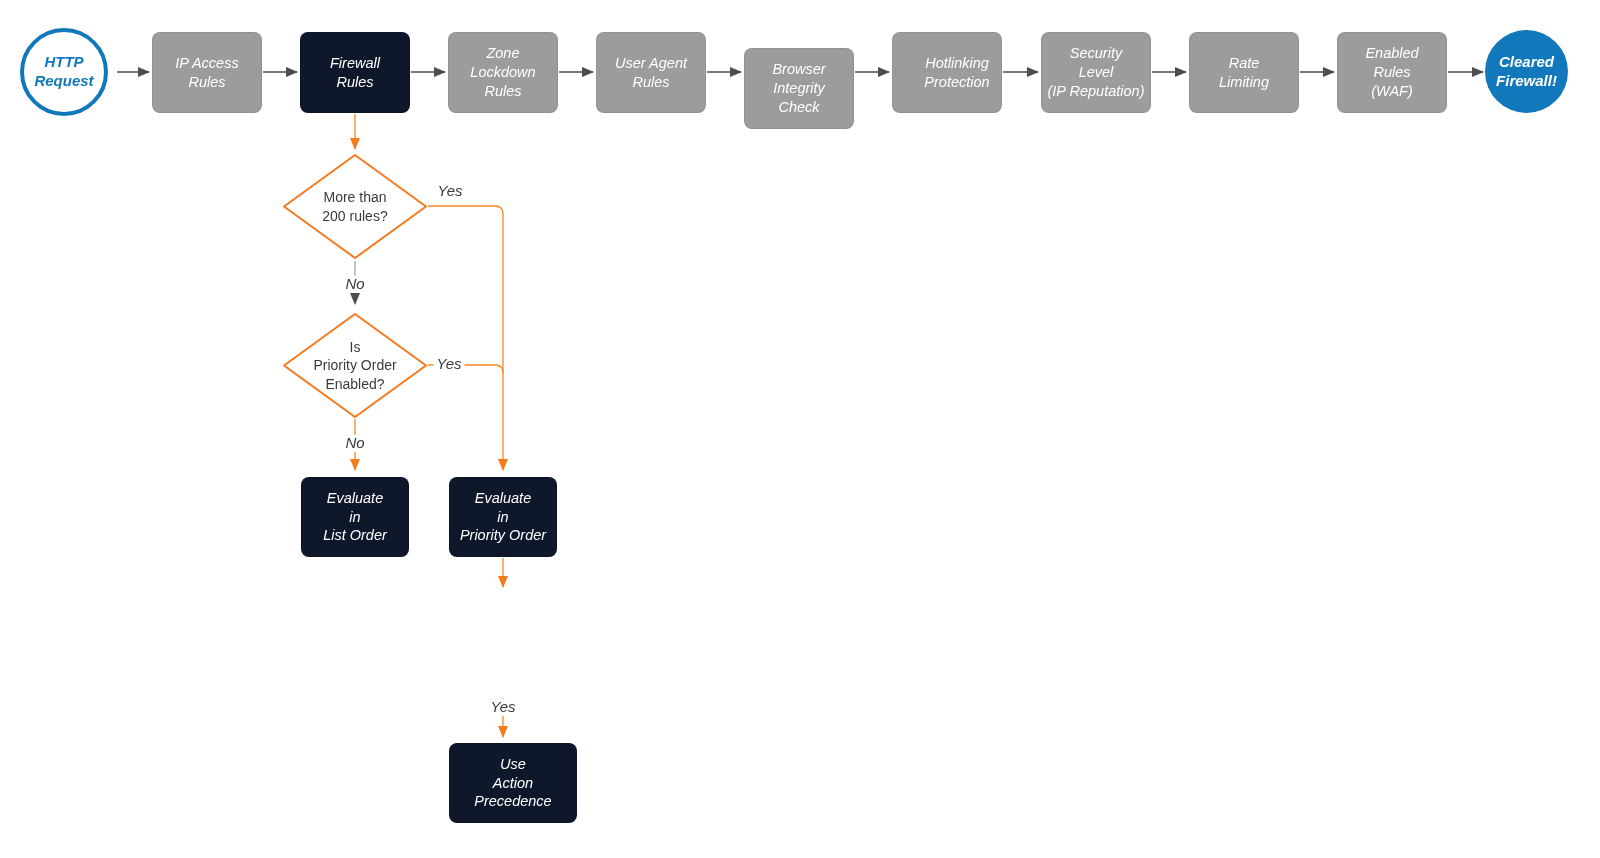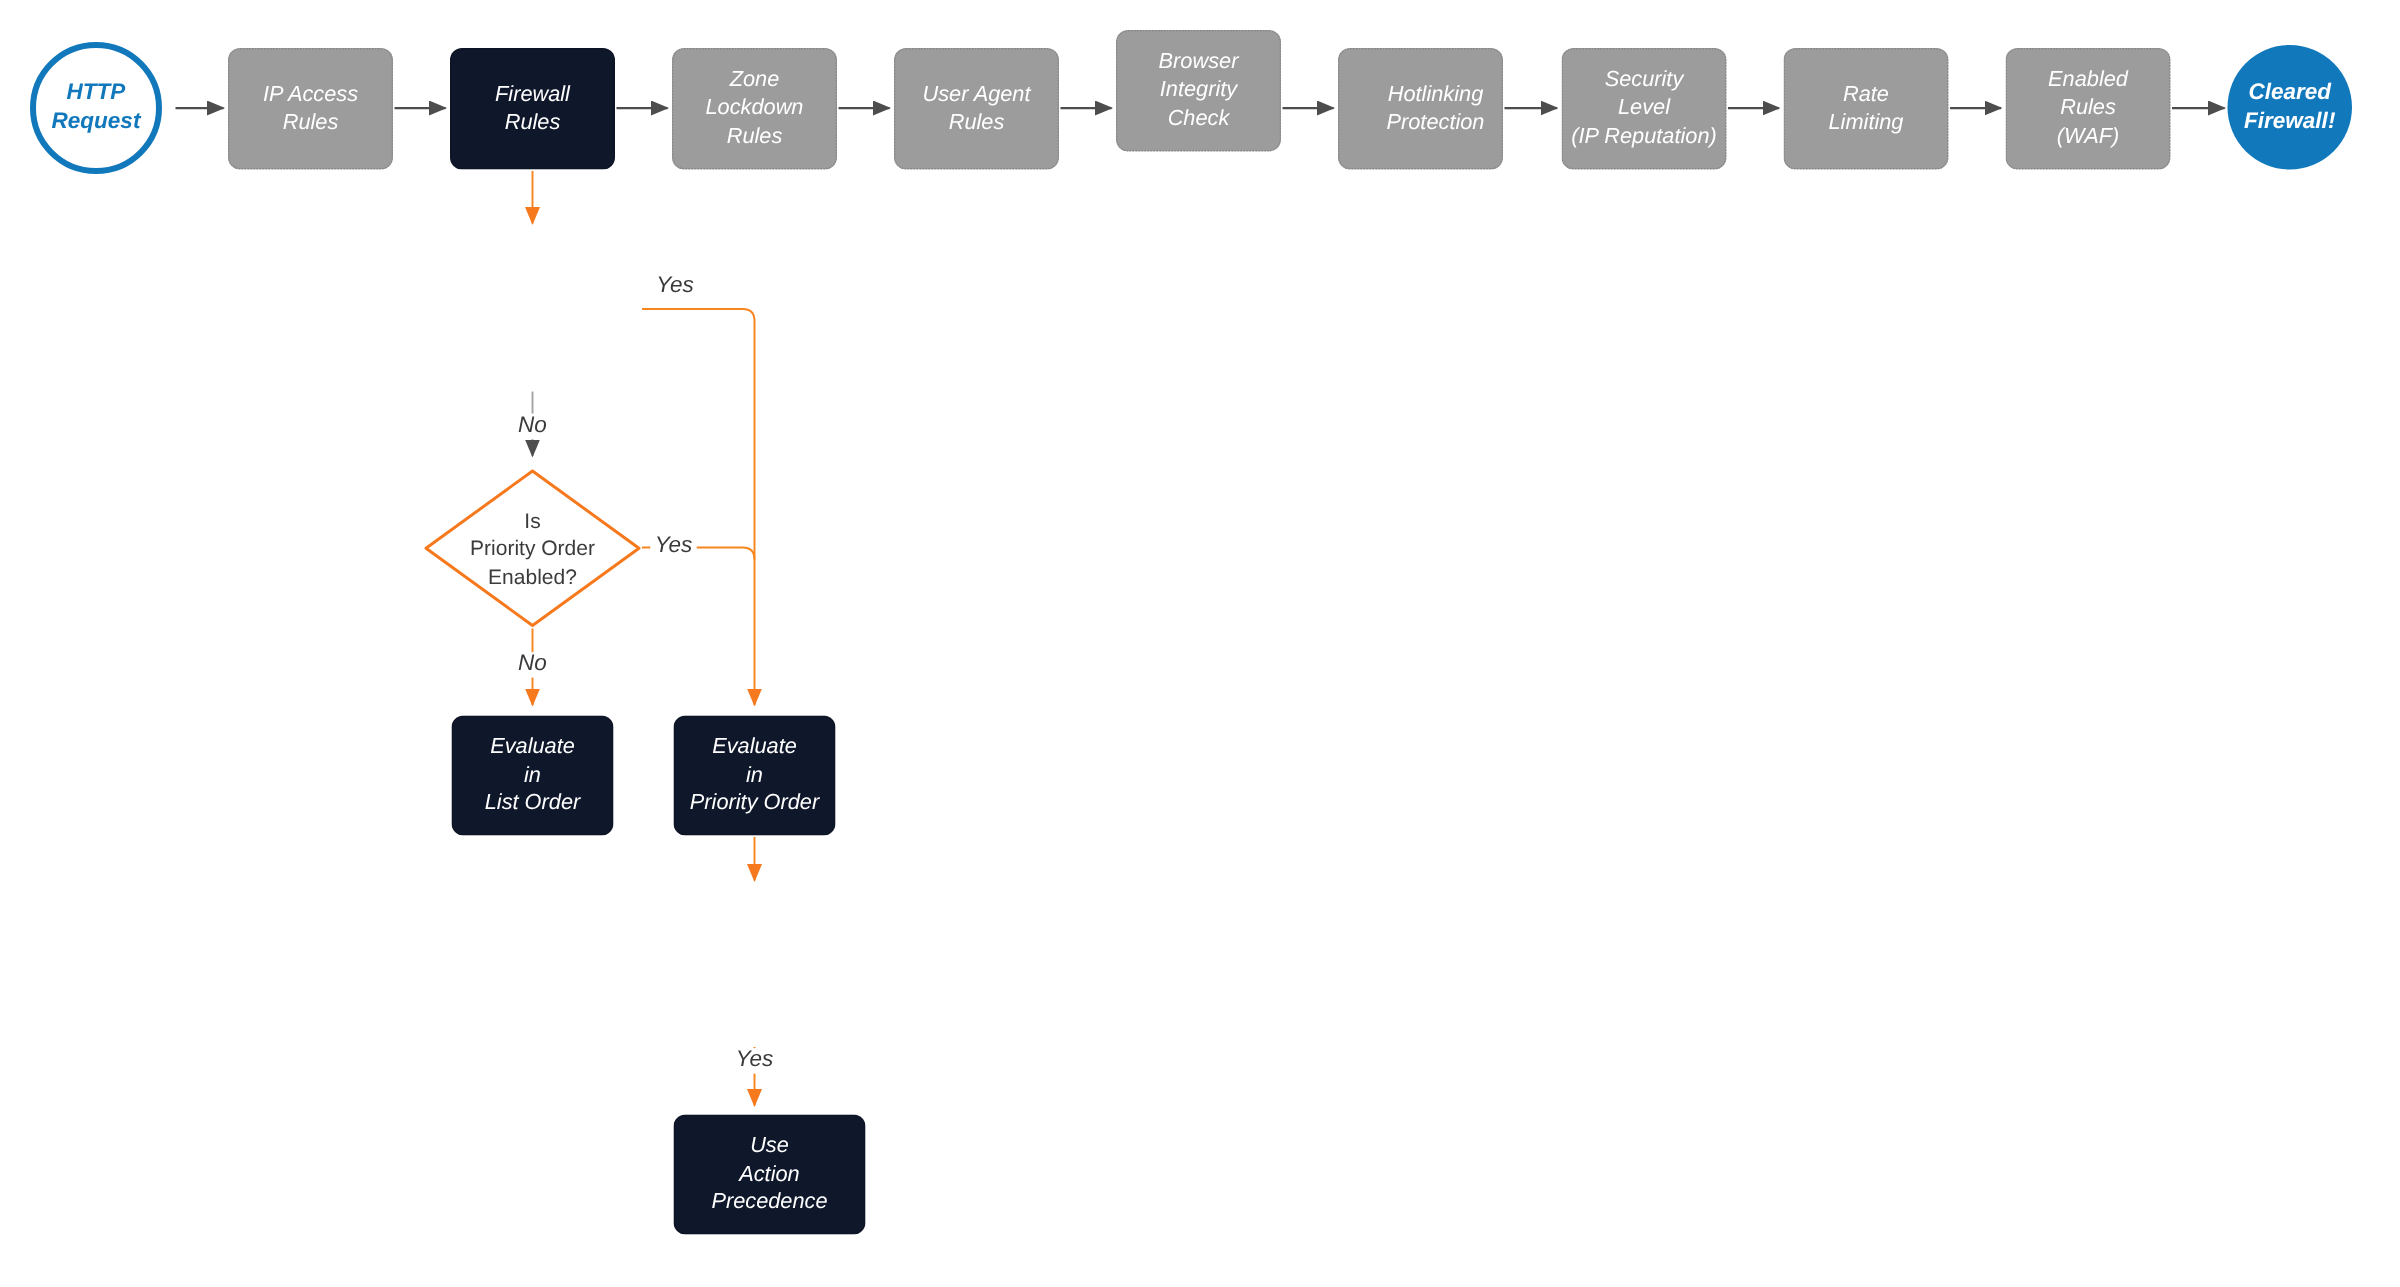--- a/index.html
+++ b/index.html
@@ -73,38 +73,45 @@
   <div class="node box orange" style="left:300px;top:32px;width:110px;height:81px;"><span>Firewall
 Rules</span></div>
 
   <div class="node box gray" style="left:448px;top:32px;width:110px;height:81px;"><span>Zone
 Lockdown
 Rules</span></div>
 
   <div class="node box gray" style="left:596px;top:32px;width:110px;height:81px;"><span>User Agent
 Rules</span></div>
 
-  <div class="node box gray" style="left:744px;top:20px;width:110px;height:81px;"><span>Browser
+  <div class="node box gray" style="left:744px;top:48px;width:110px;height:81px;"><span>Browser
 Integrity
 Check</span></div>
 
   <div class="node box gray" style="left:892px;top:32px;width:110px;height:81px;padding-left:20px;"><span>Hotlinking
 Protection</span></div>
 
   <div class="node box gray" style="left:1041px;top:32px;width:110px;height:81px;"><span>Security
 Level
 (IP Reputation)</span></div>
 
   <div class="node box gray" style="left:1189px;top:32px;width:110px;height:81px;"><span>Rate
 Limiting</span></div>
 
   <div class="node box gray" style="left:1337px;top:32px;width:110px;height:81px;"><span>Enabled
 Rules
 (WAF)</span></div>
 
+  <div class="node diamond" style="left:282px;top:153px;width:146px;height:107px;">
+    <svg viewBox="0 0 146 107" preserveAspectRatio="none">
+      <polygon points="73,2 144,53.5 73,105 2,53.5" fill="#ffffff" stroke="#f7791e" stroke-width="2" stroke-linejoin="round"></polygon>
+    </svg>
+    <span class="dtext">More than
+200 rules?</span>
+  </div>
 
   <div class="node diamond" style="left:282px;top:312px;width:146px;height:107px;">
     <svg viewBox="0 0 146 107" preserveAspectRatio="none">
       <polygon points="73,2 144,53.5 73,105 2,53.5" fill="#ffffff" stroke="#f7791e" stroke-width="2" stroke-linejoin="round"></polygon>
     </svg>
     <span class="dtext">Is
 Priority Order
 Enabled?</span>
   </div>
 

